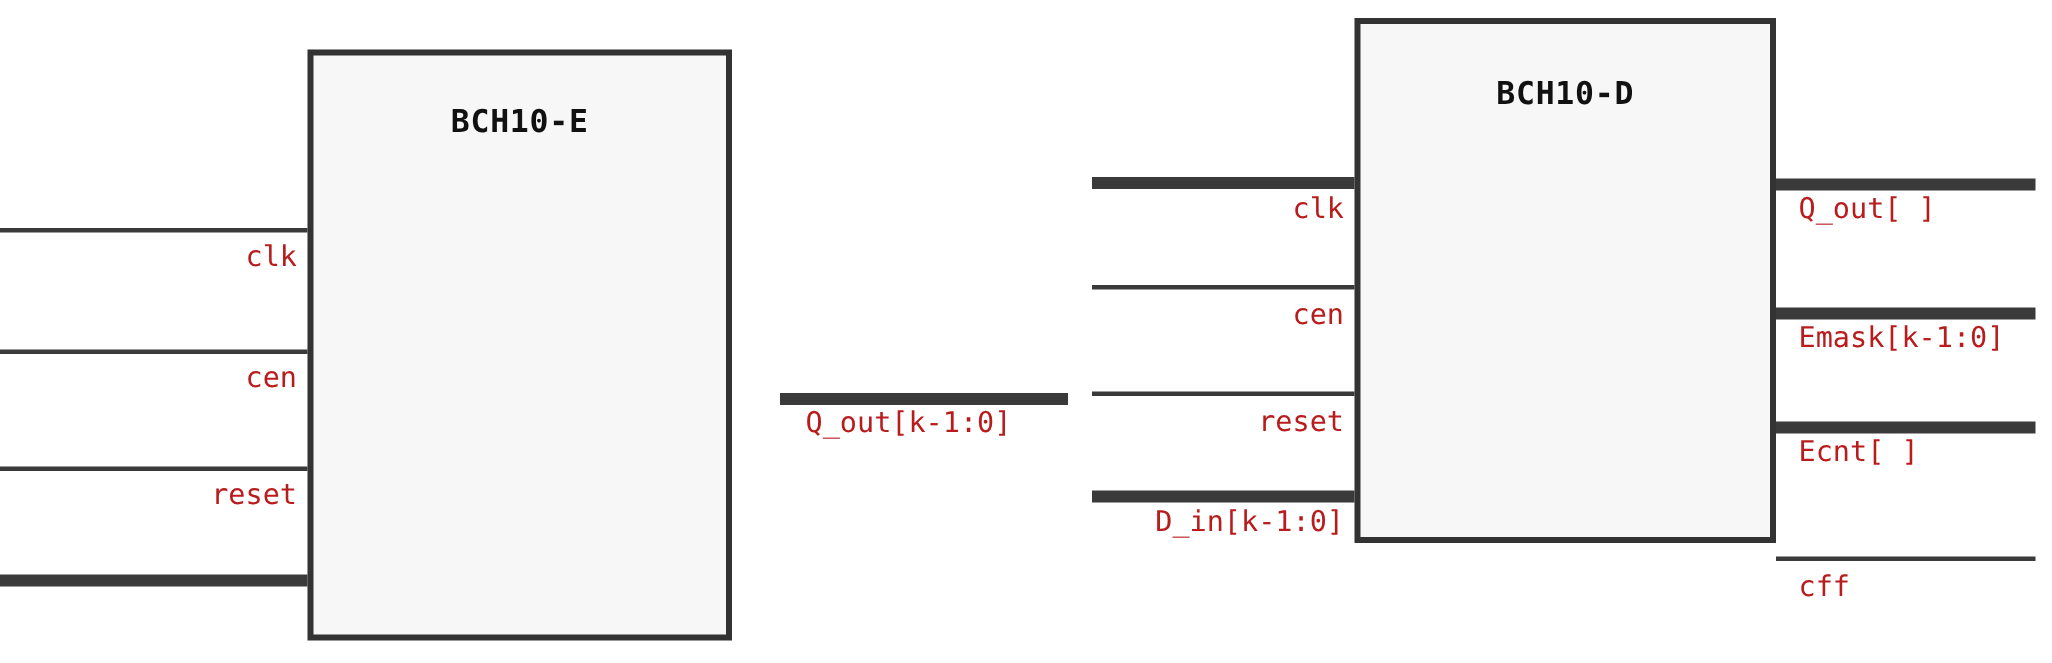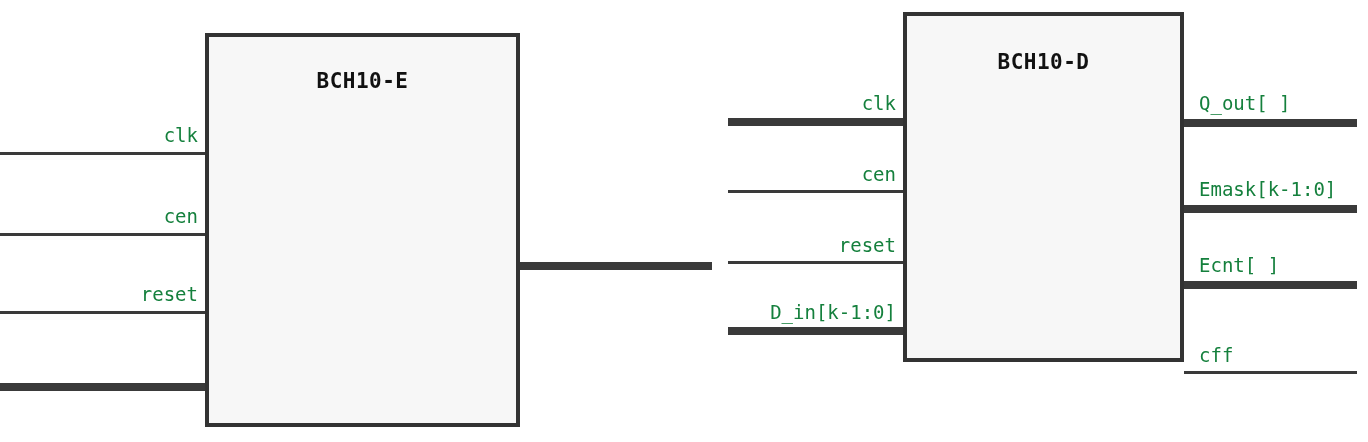--- a/index.html
+++ b/index.html
@@ -42,46 +42,48 @@
     background: #3a3a3a;
   }
   .wire.thin  { height: 3px; }
   .wire.thick { height: 8px; }
 
   
   .port-label {
     position: absolute;
     font-family: "DejaVu Sans Mono", "Liberation Mono", monospace;
     font-size: 19px;
-    color: #15803d;
+    color: #b91c1c;
     white-space: pre;
     line-height: 1;
+    margin-top: 36px;
   }
   .port-label.right-align { text-align: right; }
   .port-label.left-align  { text-align: left; }
 </style>
 </head>
 <body>
 
 <div id="canvas">
 
   <div class="wire thin" style="left:0px;   top:152px; width:206px;"></div>
   <div class="wire thin" style="left:0px;   top:233px; width:206px;"></div>
   <div class="wire thin" style="left:0px;   top:311px; width:206px;"></div>
   <div class="wire thick" style="left:0px;   top:383px; width:206px;"></div>
 
   <div class="port-label right-align" style="left:26px; top:126px; width:172px;">clk</div>
   <div class="port-label right-align" style="left:26px; top:207px; width:172px;">cen</div>
   <div class="port-label right-align" style="left:26px; top:285px; width:172px;">reset</div>
 
-  <div class="block" style="left:205px; top:33px; width:315px; height:394px;padding-left:28px;">
+  <div class="block" style="left:205px; top:33px; width:283px; height:394px;padding-left:28px;">
     <div class="block-title" style="top:32px;">BCH10-E</div>
   </div>
 
   <div class="wire thick" style="left:520px; top:262px; width:192px;"></div>
+  <div class="port-label left-align" style="left:537px; top:237px; width:230px;">Q_out[k-1:0]</div>
 
   <div class="wire thick" style="left:728px; top:118px; width:177px;"></div>
   <div class="wire thin" style="left:728px; top:190px; width:177px;"></div>
   <div class="wire thin" style="left:728px; top:261px; width:177px;"></div>
   <div class="wire thick" style="left:728px; top:327px; width:177px;"></div>
 
   <div class="port-label right-align" style="left:724px; top:94px; width:172px;">clk</div>
   <div class="port-label right-align" style="left:724px; top:165px; width:172px;">cen</div>
   <div class="port-label right-align" style="left:724px; top:236px; width:172px;">reset</div>
   <div class="port-label right-align" style="left:700px; top:303px; width:196px;">D_in[k-1:0]</div>

